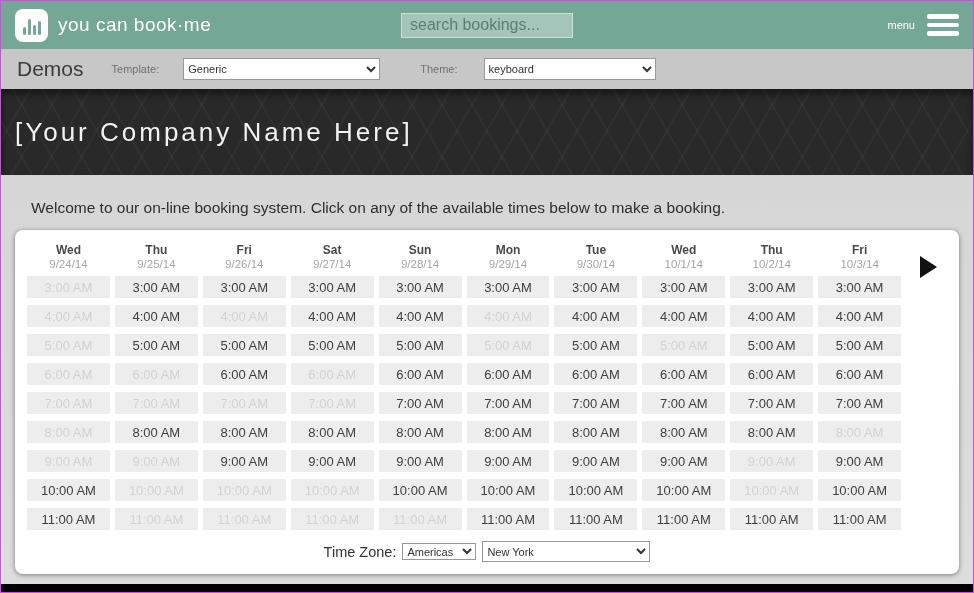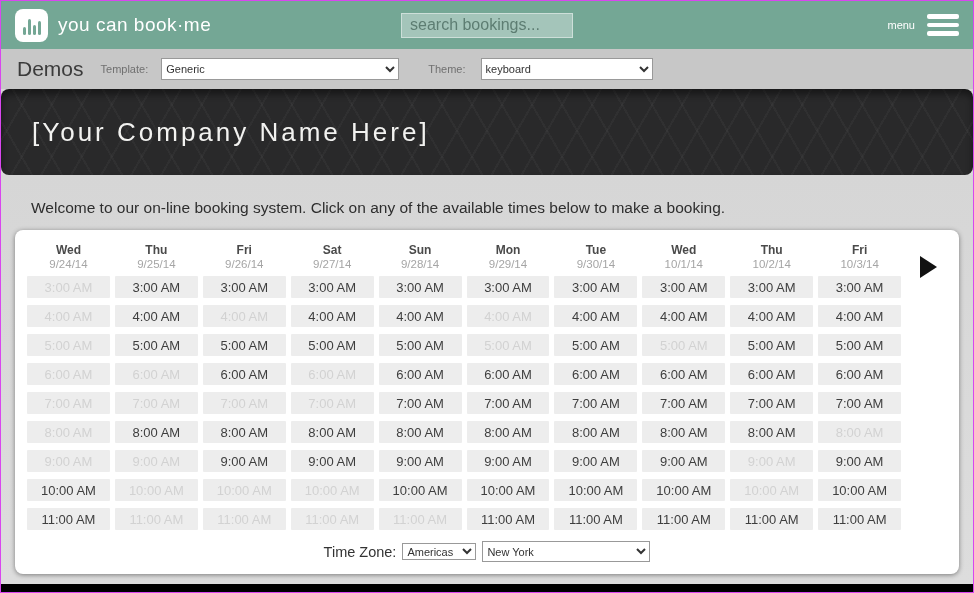--- a/index.html
+++ b/index.html
@@ -18,35 +18,34 @@
   .brand { color: #ffffff; font-size: 19px; font-weight: 300; letter-spacing: .5px; }
   .search-wrap { position: absolute; left: 50%; transform: translateX(-50%); }
   .search-input { width: 172px; height: 25px; background: rgba(255,255,255,.35); border: 1px solid rgba(255,255,255,.45); color: #2f4f44; font-size: 16px; padding: 0 8px; outline: none; }
   .search-input::placeholder { color: #5d7d72; }
   .menu-area { margin-left: auto; display: flex; align-items: center; gap: 12px; cursor: pointer; }
   .menu-label { color: #ffffff; font-size: 11px; }
   .hamburger { display: flex; flex-direction: column; gap: 4px; }
   .hamburger span { width: 32px; height: 4.5px; background: #ffffff; border-radius: 2px; }
 
   
-  .toolbar { height: 40px; background: #c7c7c7; display: flex; align-items: center; padding: 0 16px; gap: 13px; flex: none; position: relative; z-index: 2; }
+  .toolbar { height: 40px; background: #c7c7c7; display: flex; align-items: center; padding: 0 16px; gap: 24px; flex: none; position: relative; z-index: 2; }
   .demos-title { font-size: 21px; color: #3b3b3b; margin-right: 4px; }
   .small-label { font-size: 11px; color: #707070; }
   select { font-family: "Liberation Sans", sans-serif; font-size: 11px; height: 22px; border: 1px solid #999; background: #fff; color: #333; }
-  .template-select { width: 238px; }
+  .template-select { width: 197px; }
   .theme-select { width: 172px; margin-left: 2px; }
 
   
-  .banner { height: 86px; flex: none; display: flex; align-items: center; padding: 0 31px;
+  .banner { height: 86px; flex: none; display: flex; align-items: center; padding: 0 14px;
     background-color: #29292a;
     background-image:
       repeating-linear-gradient(60deg, rgba(255,255,255,.03) 0 2px, transparent 2px 26px),
       repeating-linear-gradient(-60deg, rgba(255,255,255,.03) 0 2px, transparent 2px 26px);
     box-shadow: inset 0 5px 7px rgba(0,0,0,.45);
-    border-radius: 8px;
   }
   .company-name { color: #f2f2f0; font-size: 26px; font-weight: 300; letter-spacing: 3px; }
 
   
   .content { flex: 1; background: linear-gradient(#d6d6d6, #dddddd); padding: 0 14px; }
   .welcome { font-size: 15.5px; color: #2e2e2e; margin: 24px 16px 13px; }
 
   .card { background: #ffffff; border-radius: 8px; box-shadow: 0 1px 5px rgba(0,0,0,.45); padding: 13px 8px 12px; }
   .card-inner { display: flex; }
   .grid { flex: 1; display: flex; flex-direction: column; }

